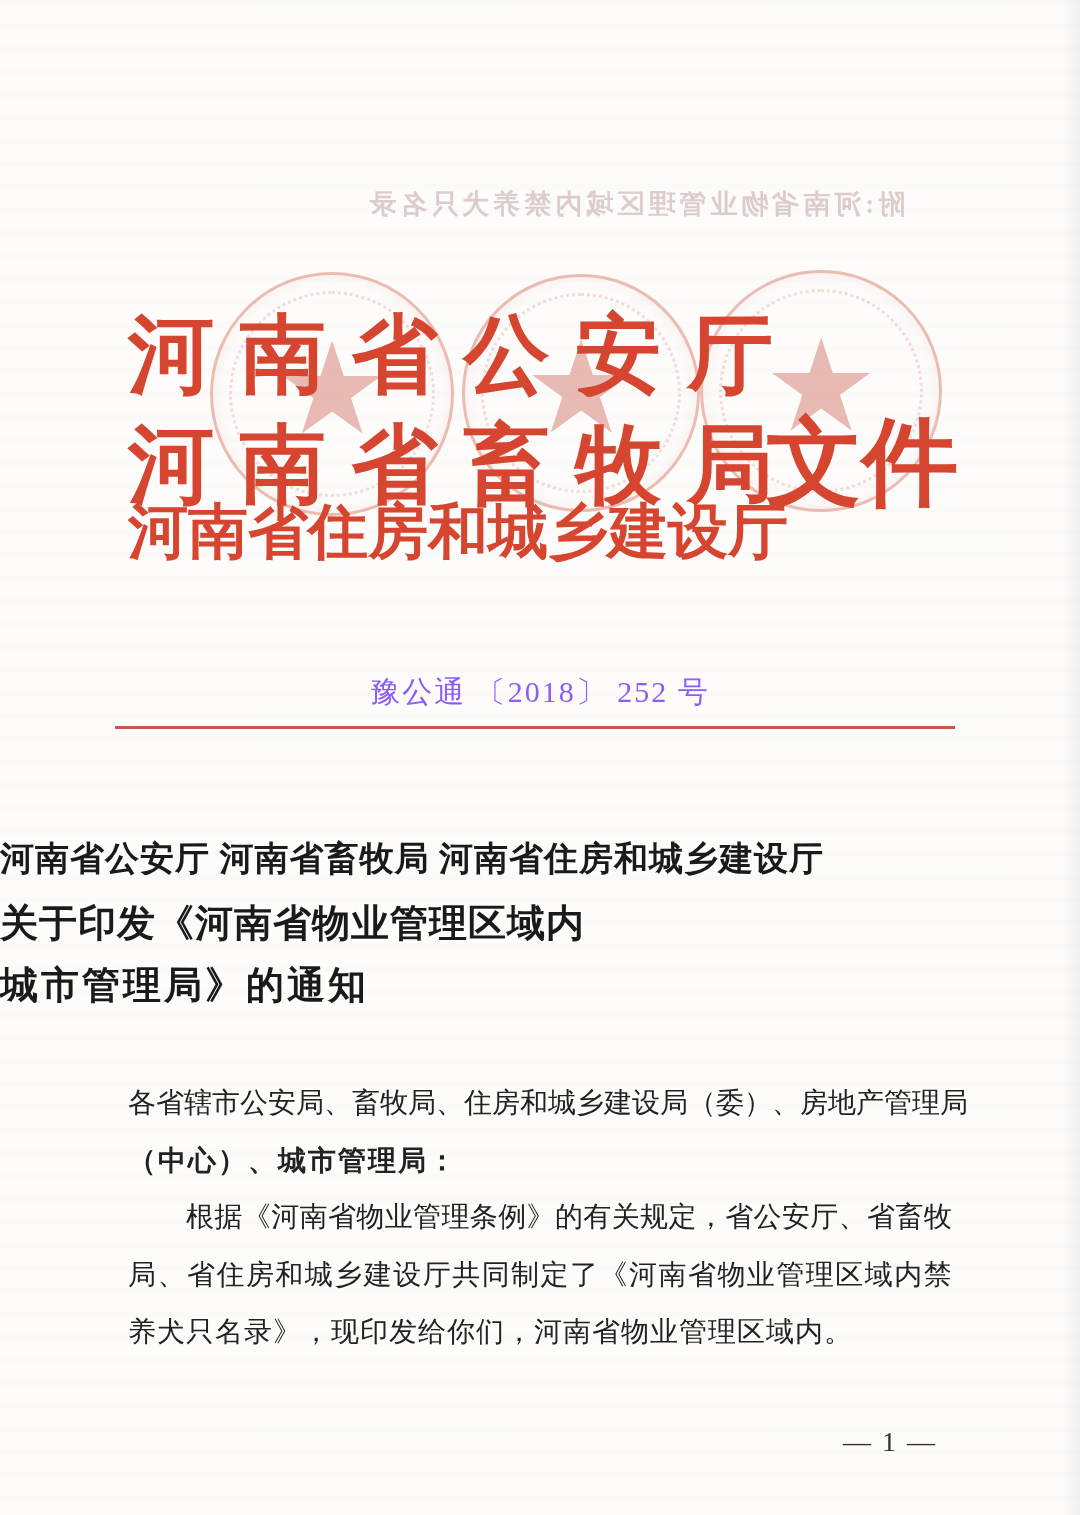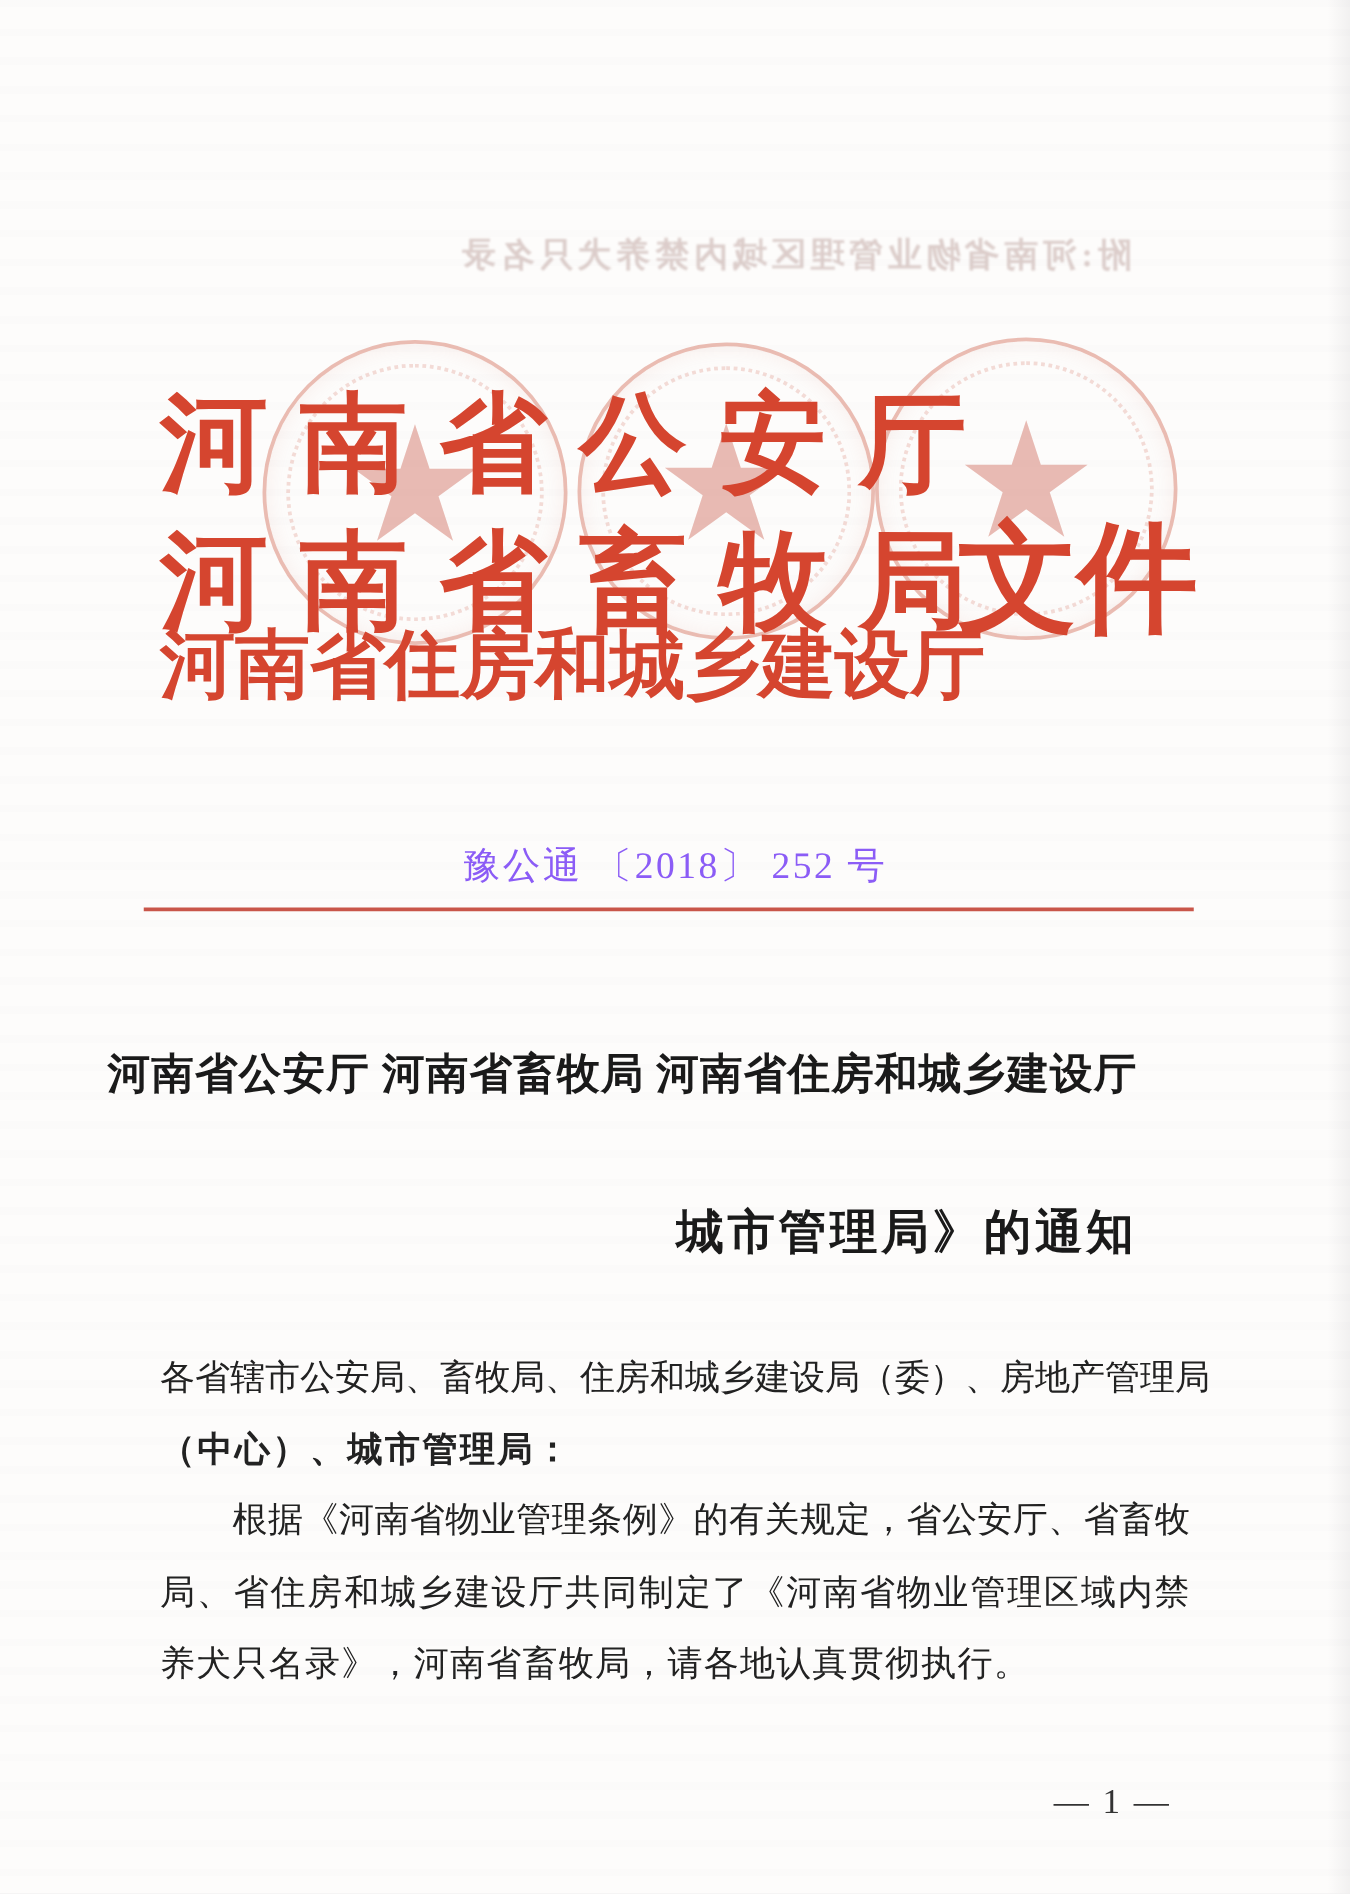--- a/index.html
+++ b/index.html
@@ -69,21 +69,21 @@
     position:absolute;left:0;top:672px;width:1080px;
     text-align:center;font-size:30px;letter-spacing:2px;color:#8b5cf6;
   }
   .redline{
     position:absolute;left:115px;top:726px;width:840px;height:3px;
     background:#c9564a;
   }
 
   
   .title{
-    position:absolute;left:0;width:910px;text-align:right;
+    position:absolute;left:0;width:910px;text-align:left;
     font-weight:bold;color:#1a1a1a;white-space:nowrap;
   }
   .t1{top:836px;font-size:34px;letter-spacing:1px;}
   .t2{top:898px;font-size:38px;letter-spacing:1px;}
   .t3{top:960px;font-size:38px;letter-spacing:3px;}
 
   
   .bline{
     position:absolute;font-size:28px;color:#222;line-height:1.2;
     white-space:nowrap;
@@ -147,20 +147,21 @@
       <span>乡</span>
       <span>建</span>
       <span>设</span>
       <span>厅</span>
     </div>
 
   <div class="docnum">豫公通 〔2018〕 252 号</div>
   <div class="redline"></div>
 
   <div class="title t1">河南省公安厅 河南省畜牧局 河南省住房和城乡建设厅</div>
+  <div class="title t2">关于印发《河南省物业管理区域内</div>
   <div class="title t3">城市管理局》的通知</div>
 
   <div class="bline b1 justify">
       <span>各</span>
       <span>省</span>
       <span>辖</span>
       <span>市</span>
       <span>公</span>
       <span>安</span>
       <span>局</span>
@@ -241,17 +242,17 @@
       <span>省</span>
       <span>物</span>
       <span>业</span>
       <span>管</span>
       <span>理</span>
       <span>区</span>
       <span>域</span>
       <span>内</span>
       <span>禁</span>
     </div>
-  <div class="bline b5">养犬只名录》，河南省畜牧局，请各地认真贯彻执行。</div>
+  <div class="bline b5">养犬只名录》，现印发给你们，河南省物业管理区域内。</div>
 
   <div class="pagenum">— 1 —</div>
 
 </div>
 
 </body></html>

